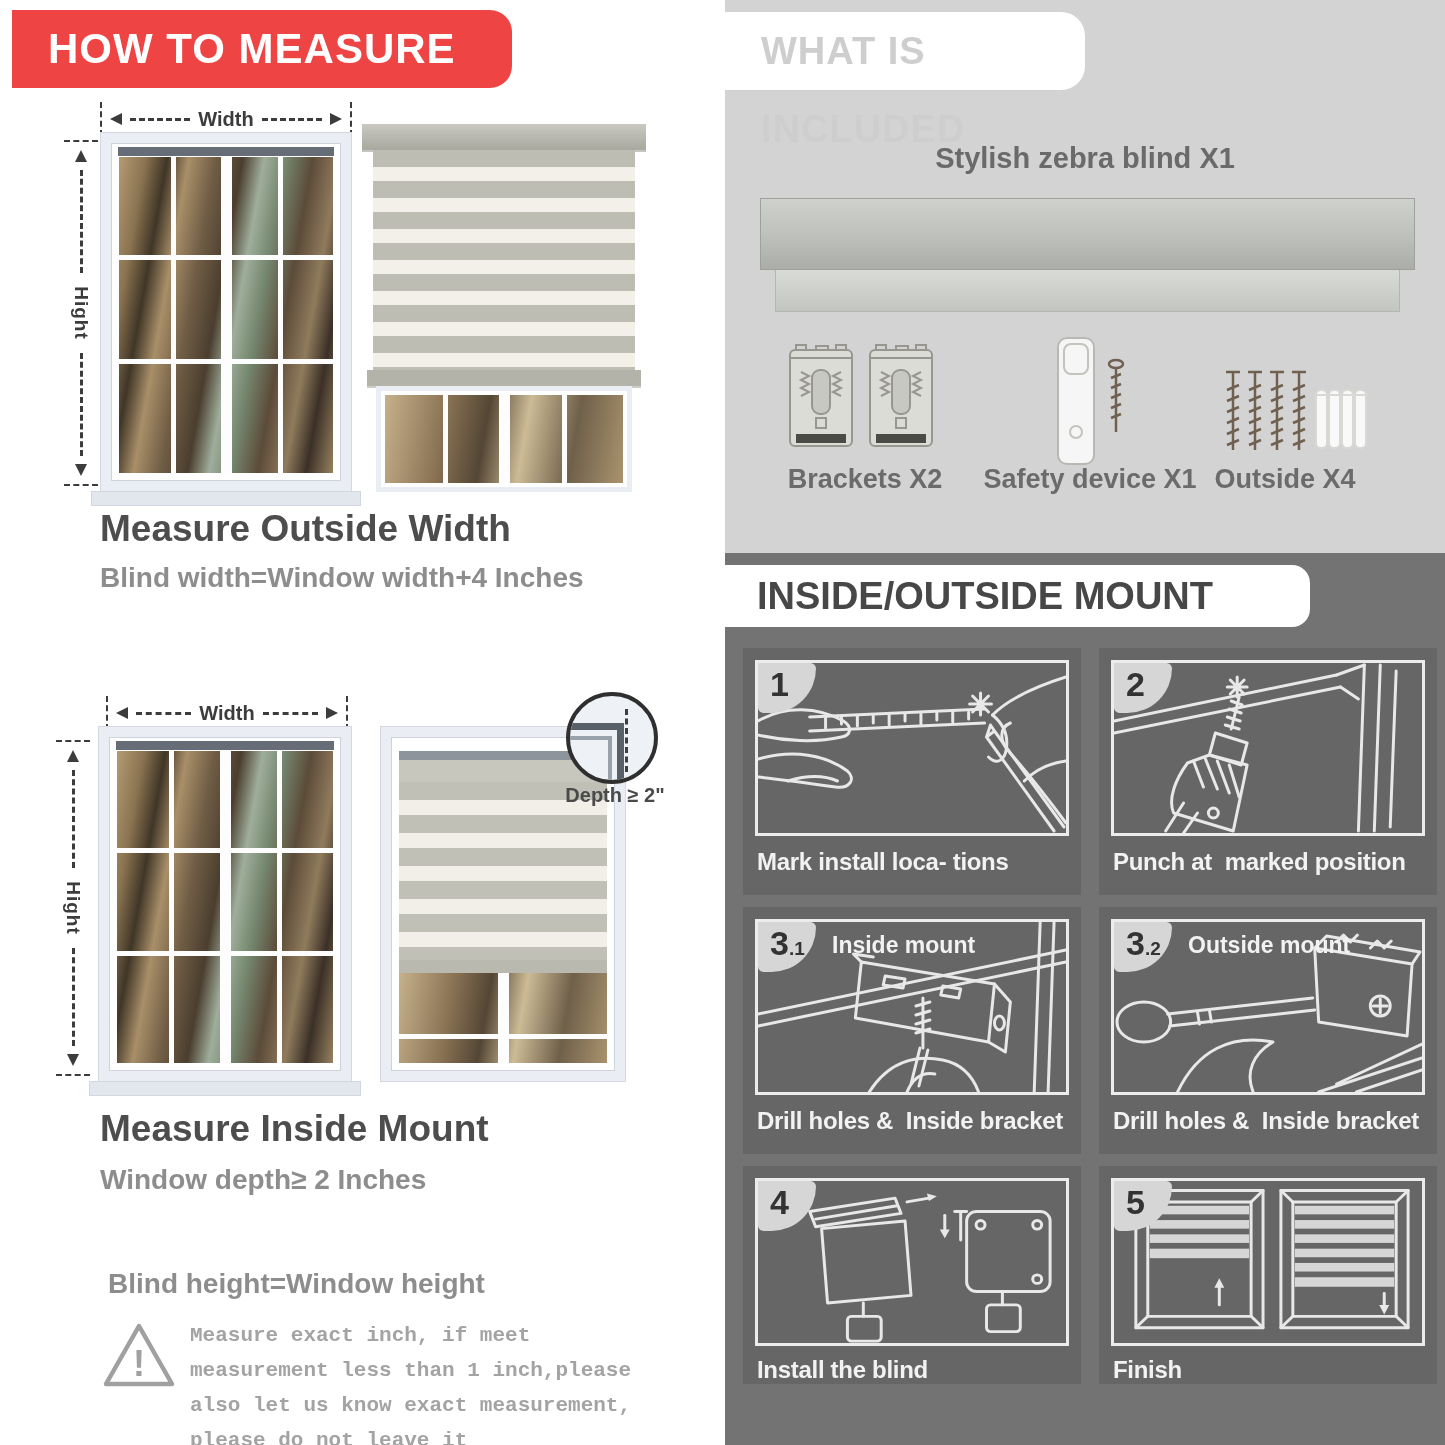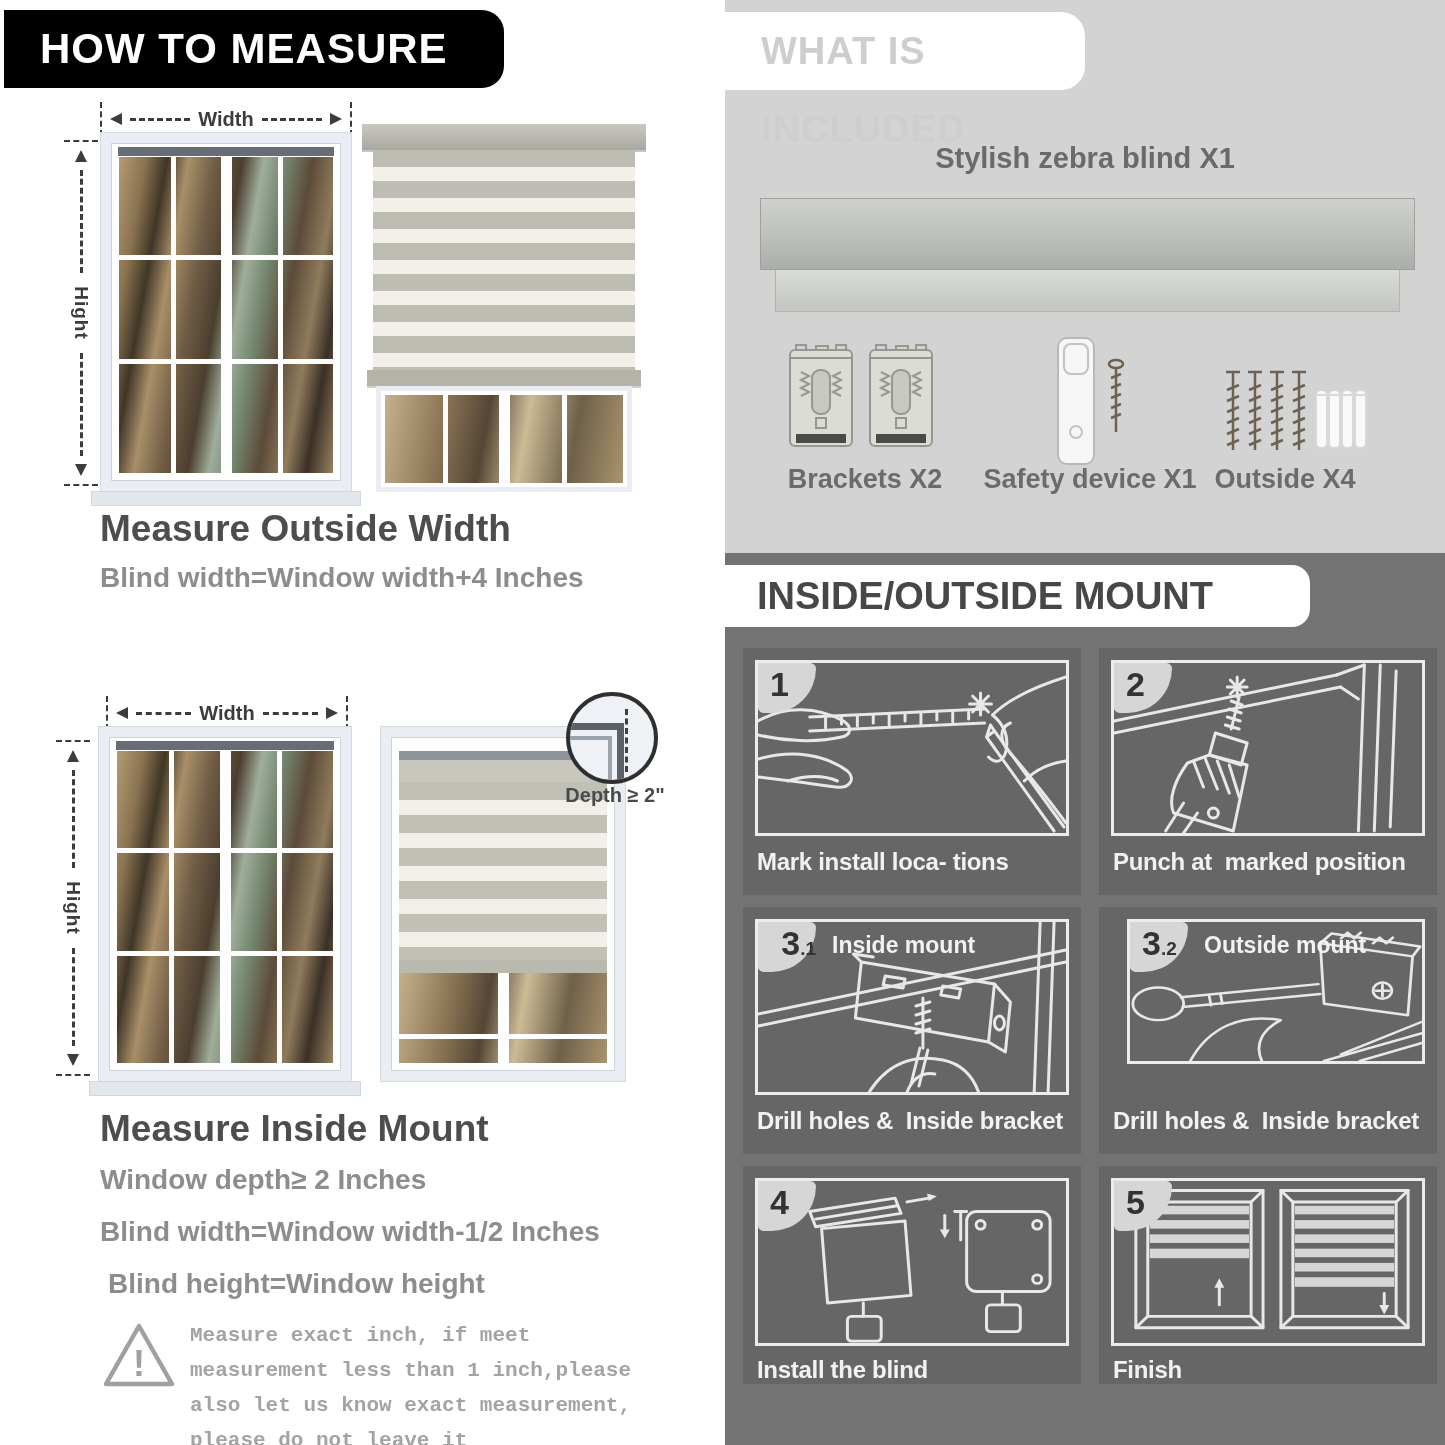--- a/index.html
+++ b/index.html
@@ -1,21 +1,21 @@
 <!DOCTYPE html>
 <html><head>
 <meta charset="utf-8">
 <style>
   * { box-sizing: border-box; margin: 0; padding: 0; }
   body { font-family: "Liberation Sans", sans-serif; background:#fff; }
   #root { position: relative; width: 1445px; height: 1445px; background: #fff; overflow: hidden; }
   .abs { position: absolute; }
 
   
-  .hdr-gray { left:4px; top:10px; width:500px; height:78px; background:#000000;
+  .hdr-gray { left:12px; top:10px; width:500px; height:78px; background:#ef4444;
     border-radius:0 22px 22px 0; color:#fff; font-size:42px; font-weight:bold;
     line-height:78px; padding-left:36px; letter-spacing:1px; }
 
   .sec-title { font-size:37px; font-weight:bold; color:#4d4d4d; }
   .spec { font-size:28px; font-weight:bold; color:#8d8d8d; white-space:nowrap; }
 
   
   .warrow { display:flex; align-items:center; color:#3c3c3c; font-weight:bold; font-size:20px; }
   .warrow .endtick { width:0; height:34px; border-left:2px dashed #3c3c3c; }
   .warrow .ah { width:0; height:0; border:6px solid transparent; }
@@ -242,21 +242,20 @@
 
   <div class="abs mag">
     <div class="c1"></div>
     <div class="c2"></div>
     <div class="dashv"></div>
   </div>
   <div class="abs depth-lbl">Depth ≥ 2"</div>
 
   <div class="abs sec-title" style="left:100px; top:1108px;">Measure Inside Mount</div>
   <div class="abs spec" style="left:100px; top:1164px;">Window depth≥ 2 Inches</div>
-  <div class="abs spec" style="left:100px; top:1216px;">Blind width=Window width-1/2 Inches</div>
   <div class="abs spec" style="left:108px; top:1268px;">Blind height=Window height</div>
 
   <svg class="abs warn-tri" style="left:100px; top:1318px;" width="78" height="78" viewBox="0 0 78 78">
     <path d="M39,8 L72,66 L6,66 Z"></path>
     <text x="33" y="58">!</text>
   </svg>
   <div class="abs warn-text">Measure exact inch, if meet measurement less than 1 inch,please also let us know exact measurement, please do not leave it</div>
 
   <div class="abs right-top">
     <div class="hdr-white">WHAT IS INCLUDED</div>
@@ -349,21 +348,21 @@
           <path d="M70,140 L52,168 M84,150 L70,170"></path>
           <circle cx="100" cy="150" r="5"></circle>
         </svg>
         <div class="badge"><span class="n">2</span><span class="s"></span></div>
         <div class="overlay-lbl"></div>
       </div>
       <div class="cap" style="top:200px;">Punch at  marked position</div>
     </div>
 
     <div class="cell" style="left:18px; top:354px; height:247px;">
-      <div class="imgbox" style="height:176px;text-align:right;">
+      <div class="imgbox" style="height:176px;">
         <svg class="art" viewBox="0 0 310 170" preserveAspectRatio="none">
           <path d="M0,92 L310,28 M0,104 L310,40"></path>
           <path d="M284,0 L278,170 M298,0 L292,170"></path>
           <path d="M104,40 L238,62 L232,120 L98,96 Z"></path>
           <path d="M238,62 L254,80 L249,130 L232,120"></path>
           <path d="M128,54 l20,3 -2,9 -20,-3 Z M186,64 l18,3 -2,9 -18,-3 Z"></path>
           <path d="M104,40 l-8,-8 20,3"></path>
           <ellipse cx="243" cy="101" rx="5" ry="7"></ellipse>
           <path d="M166,76 V126"></path>
           <path d="M159,84 l14,-4 M159,93 l14,-4 M159,102 l14,-4 M159,111 l14,-4"></path>
@@ -371,21 +370,21 @@
           <path d="M112,170 C130,142 156,132 186,138 C206,142 216,154 222,170"></path>
           <path d="M150,170 C156,156 166,150 178,152"></path>
         </svg>
         <div class="badge"><span class="n">3</span><span class="s">.1</span></div>
         <div class="overlay-lbl">Inside mount</div>
       </div>
       <div class="cap" style="top:200px;">Drill holes &amp;  Inside bracket</div>
     </div>
 
     <div class="cell" style="left:374px; top:354px; height:247px;">
-      <div class="imgbox" style="height:145px;margin-left:16px;">
+      <div class="imgbox" style="height:176px;">
         <svg class="art" viewBox="0 0 310 170" preserveAspectRatio="none">
           <path d="M202,26 L300,42 L295,114 L206,100 Z"></path>
           <path d="M202,26 L214,14 L308,30 L300,42"></path>
           <path d="M224,20 l7,-7 7,7 7,-7 M258,26 l7,-7 7,7 7,-7"></path>
           <circle cx="268" cy="84" r="10"></circle>
           <path d="M261,84 h14 M268,77 v14"></path>
           <path d="M54,92 L200,76 M56,104 L202,88"></path>
           <path d="M84,90 l2,12 M96,88 l2,12"></path>
           <ellipse cx="30" cy="100" rx="27" ry="20"></ellipse>
           <path d="M64,170 C84,128 118,112 160,120 C140,132 132,150 140,170"></path>

